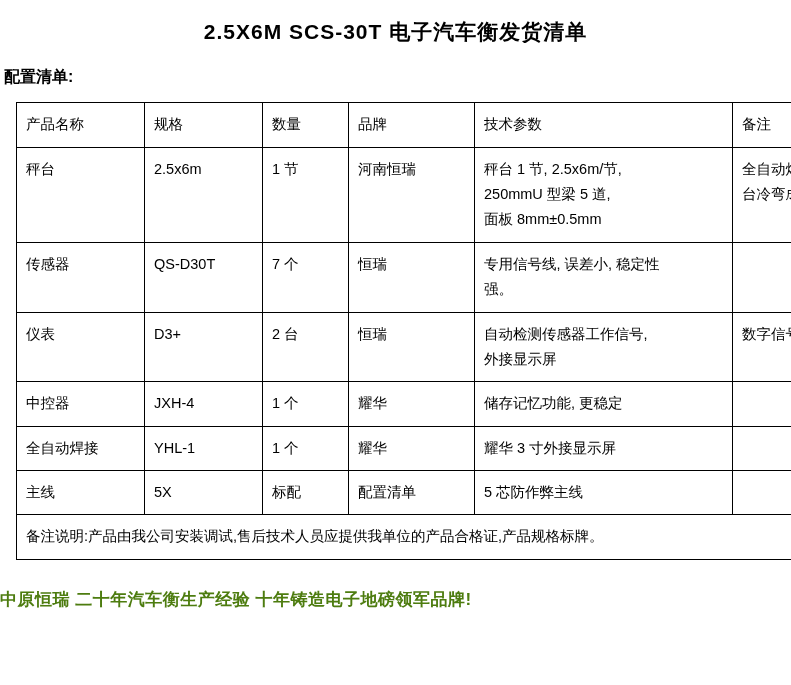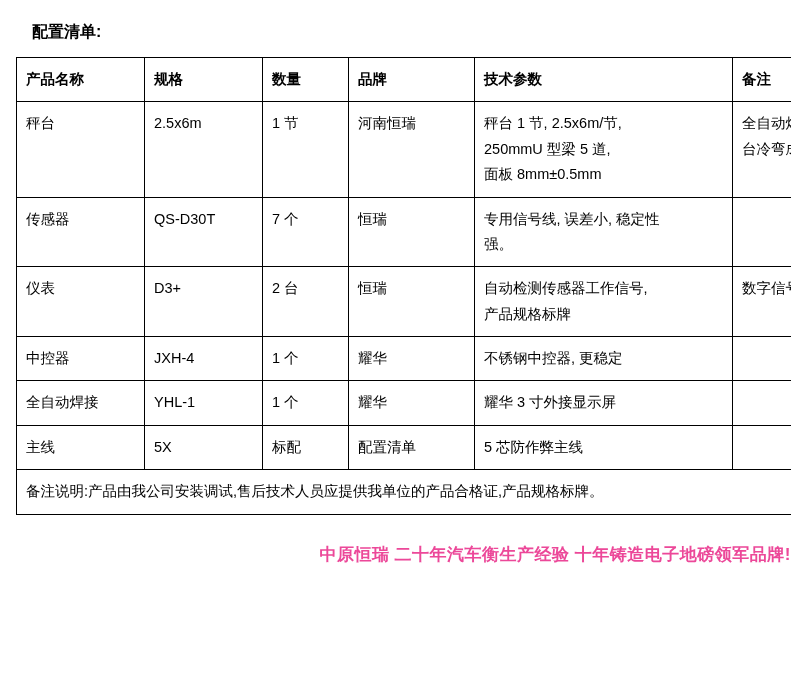--- a/index.html
+++ b/index.html
@@ -25,21 +25,21 @@
     font-size: 21px;
     font-weight: bold;
     letter-spacing: 1px;
     margin-top: 18px;
     margin-bottom: 0;
     line-height: 1.3;
   }
   .subtitle {
     font-size: 16px;
     font-weight: bold;
-    margin-left: 32px;
+    margin-left: 4px;
     margin-top: 22px;
     margin-bottom: 14px;
   }
   table.spec {
     border-collapse: collapse;
     width: 761px;
     margin-left: 16px;
     table-layout: fixed;
   }
   table.spec td {
@@ -50,43 +50,44 @@
     line-height: 1.75;
     word-break: break-word;
   }
   td.c0 { width: 110px; }
   td.c1 { width: 100px; }
   td.c2 { width: 68px; }
   td.c3 { width: 108px; }
   td.c4 { width: 240px; }
   td.c5 { width: 135px; }
   .header-row td {
-    font-weight: bold;
+    font-weight: normal;
     padding-top: 14px;
     padding-bottom: 14px;
   }
   .note-row td {
     padding-top: 11px;
     padding-bottom: 11px;
   }
   .footer-slogan {
-    text-align: right;
-    color: #ec4899;
+    text-align: left;
+    color: #4d7c0f;
     font-weight: bold;
     font-size: 17px;
     margin-top: 28px;
     letter-spacing: 0.5px;
   }
   .cell-line { display: block; }
 </style>
 </head>
 <body>
 
 <div class="page">
 
+  <div class="doc-title">2.5X6M SCS-30T 电子汽车衡发货清单</div>
 
   <div class="subtitle">配置清单:</div>
 
   <table class="spec">
     <tbody>
       <tr class="header-row">
         <td class="c0">产品名称</td>
         <td class="c1">规格</td>
         <td class="c2">数量</td>
         <td class="c3">品牌</td>
@@ -122,31 +123,31 @@
         <td class="c5"></td>
       </tr>
 
       <tr>
         <td class="c0">仪表</td>
         <td class="c1">D3+</td>
         <td class="c2">2 台</td>
         <td class="c3">恒瑞</td>
         <td class="c4">
           <span class="cell-line">自动检测传感器工作信号,</span>
-          <span class="cell-line">产品规格标牌</span>
+          <span class="cell-line">外接显示屏</span>
         </td>
         <td class="c5">数字信号</td>
       </tr>
 
       <tr>
         <td class="c0">中控器</td>
         <td class="c1">JXH-4</td>
         <td class="c2">1 个</td>
         <td class="c3">耀华</td>
-        <td class="c4">不锈钢中控器, 更稳定</td>
+        <td class="c4">储存记忆功能, 更稳定</td>
         <td class="c5"></td>
       </tr>
 
       <tr>
         <td class="c0">全自动焊接</td>
         <td class="c1">YHL-1</td>
         <td class="c2">1 个</td>
         <td class="c3">耀华</td>
         <td class="c4">耀华 3 寸外接显示屏</td>
         <td class="c5"></td>

